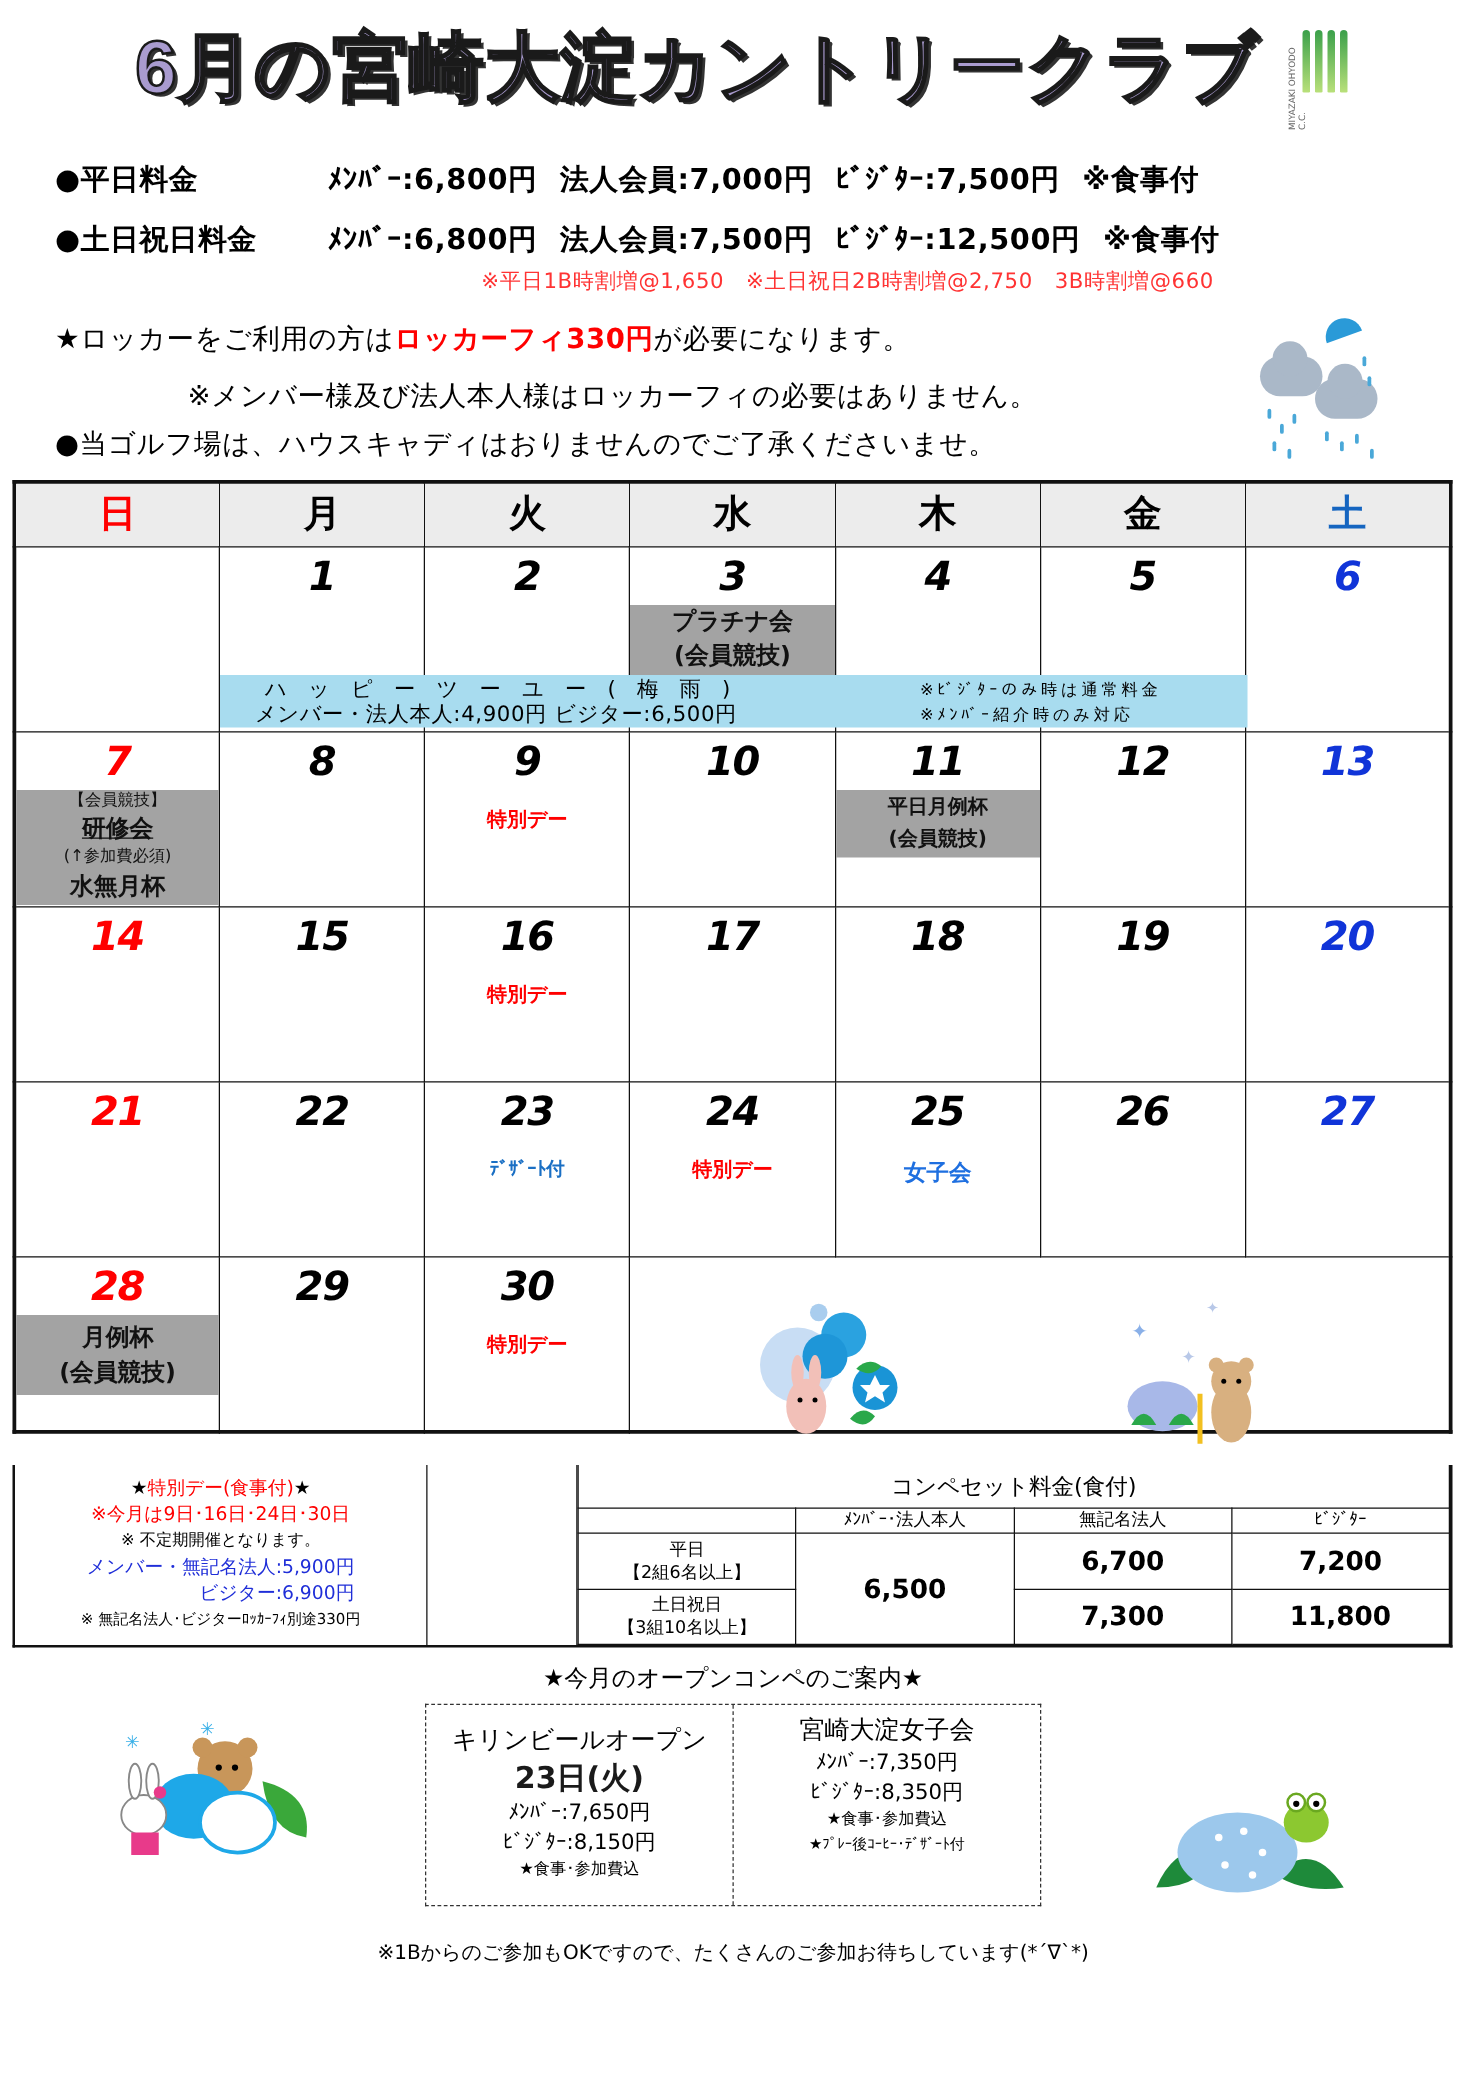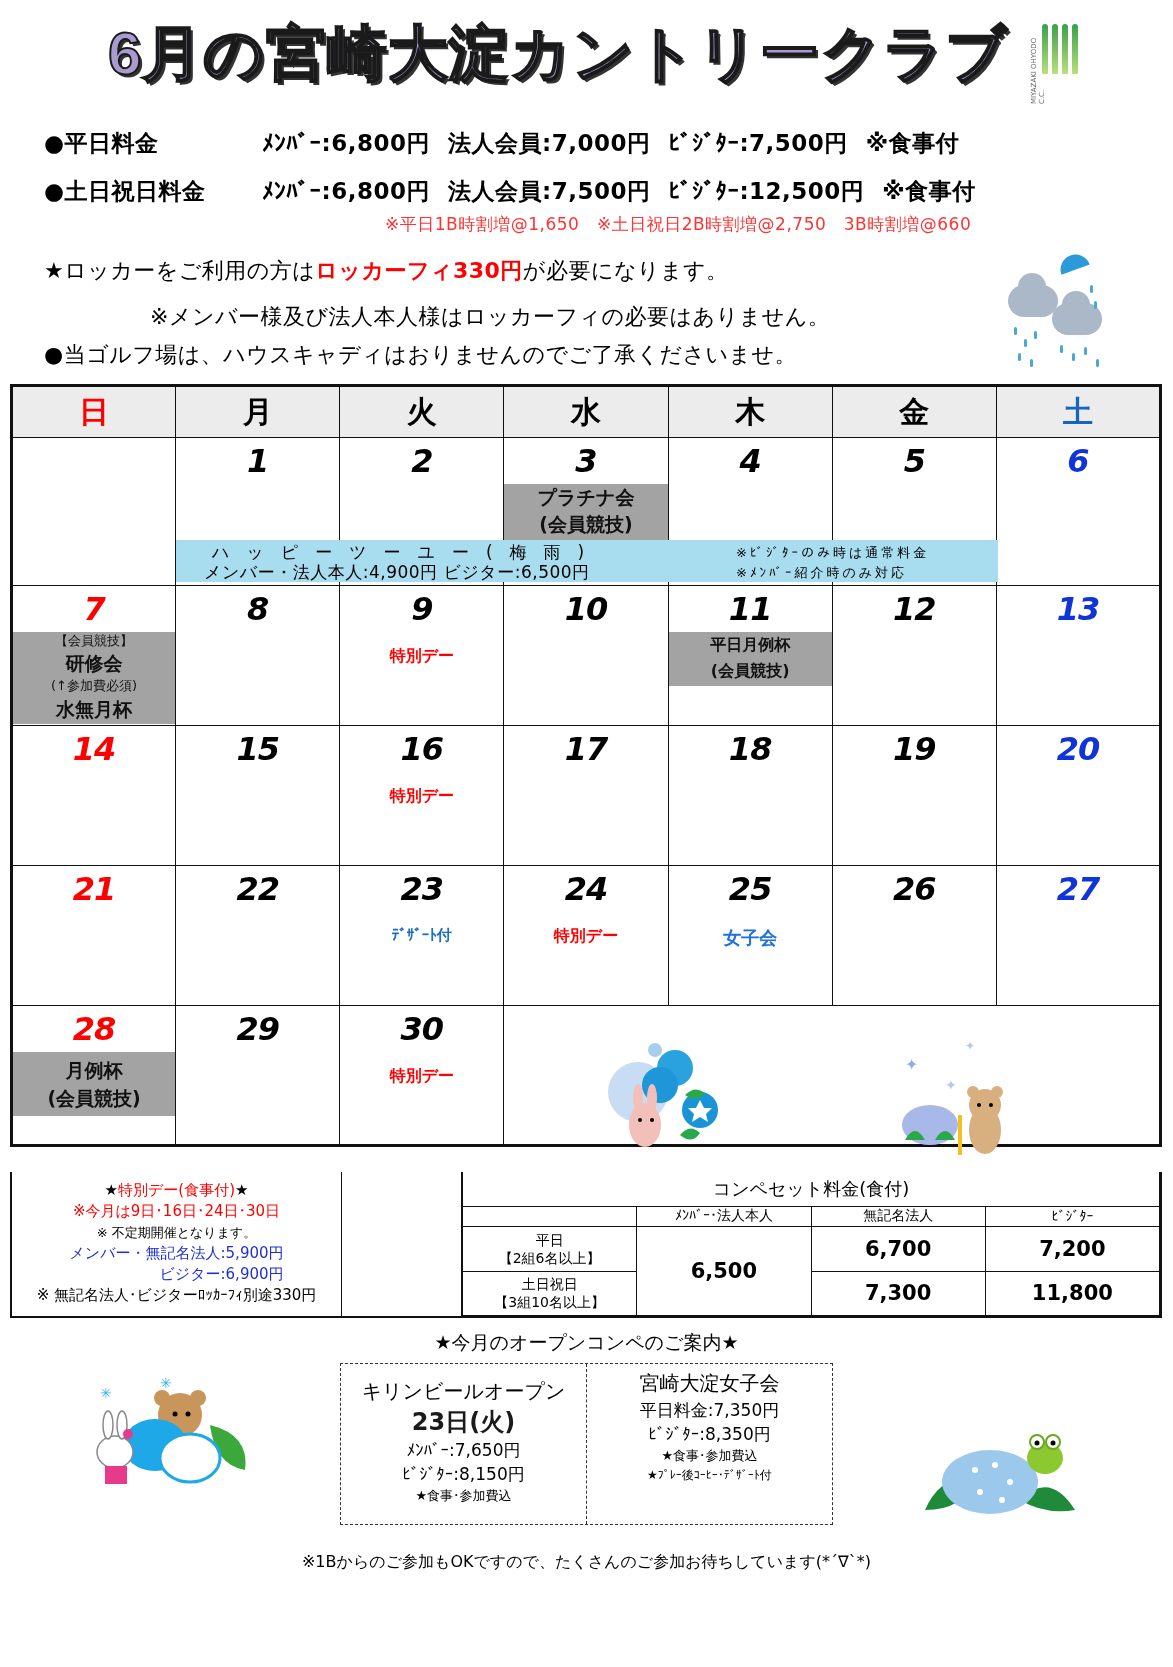--- a/index.html
+++ b/index.html
@@ -74,21 +74,21 @@
 
   
   .bottom-box { position: absolute; left: 10px; top: 1172px; width: 1152px; height: 146px; border: 2.5px solid #111; border-top: none; }
   .sp-box { position: absolute; left: 0; top: 0; width: 330px; height: 144px; border-right: 1.5px solid #111; text-align: center; font-size: 15px; padding-top: 8px; line-height: 21px; }
   .sp-box .t1 { color: #ff0000; }
   .sp-box .t1 .blk { color: #000; }
   .sp-box .t2 { color: #ff0000; }
   .sp-box .t3 { font-size: 13px; }
   .sp-box .t4 { color: #1f2ed8; }
   .sp-box .t5 { color: #1f2ed8; padding-left: 90px; }
-  .sp-box .t6 { font-size: 15px; }
+  .sp-box .t6 { font-size: 12px; }
   .empty-col { position: absolute; left: 330px; top: 0; width: 120px; height: 144px; border-right: 1.5px solid #111; }
 
   .compe { position: absolute; left: 450px; top: 0; width: 698px; height: 144px; border-collapse: collapse; table-layout: fixed; }
   .compe td { border: 1px solid #111; text-align: center; font-size: 15px; }
   .compe .ttl { font-size: 18px; height: 34px; border-top: none; }
   .compe .hdr td { height: 20px; font-size: 14px; }
   .compe .rowlbl { font-size: 14px; line-height: 18px; height: 44px; }
   .compe .big { font-size: 21px; font-weight: bold; }
 
   
@@ -183,21 +183,21 @@
         </td>
     <td>
           <span class="daynum sat">6</span>
         </td>
   </tr>
   <tr>
     <td>
           <span class="daynum sun">7</span>
       <div class="ev-pink" style="top:46px;height:92px;">
         <div style="font-size:13px;line-height:18px;font-weight:normal;">【会員競技】</div>
-        <div style="font-size:19px;line-height:26px;">研修会</div>
+        <div style="font-size:19px;line-height:26px;text-decoration:underline;">研修会</div>
         <div style="font-size:13px;line-height:20px;font-weight:normal;">(↑参加費必須)</div>
         <div style="font-size:19px;line-height:26px;">水無月杯</div>
       </div>
     </td>
     <td>
           <span class="daynum">8</span>
         </td>
     <td>
           <span class="daynum">9</span>
           <span class="ev-red">特別デー</span>
@@ -373,21 +373,21 @@
 <div class="open-wrap">
   <div class="open-card">
     <div class="name">キリンビールオープン</div>
     <div class="date">23日(火)</div>
     <div>ﾒﾝﾊﾞｰ:7,650円</div>
     <div>ﾋﾞｼﾞﾀｰ:8,150円</div>
     <div class="small">★食事･参加費込</div>
   </div>
   <div class="open-card">
     <div class="name">宮崎大淀女子会</div>
-    <div>平日料金:7,350円</div>
+    <div>ﾒﾝﾊﾞｰ:7,350円</div>
     <div>ﾋﾞｼﾞﾀｰ:8,350円</div>
     <div class="small">★食事･参加費込</div>
     <div class="tiny">★ﾌﾟﾚｰ後ｺｰﾋｰ･ﾃﾞｻﾞｰﾄ付</div>
   </div>
 </div>
 
 <svg class="art-bunny" viewBox="0 0 190 140">
   <text x="20" y="28" font-size="14" fill="#3ab0e8">✳</text>
   <text x="80" y="18" font-size="14" fill="#3ab0e8">✳</text>
   <circle cx="100" cy="45" r="22" fill="#c8965a"></circle>

